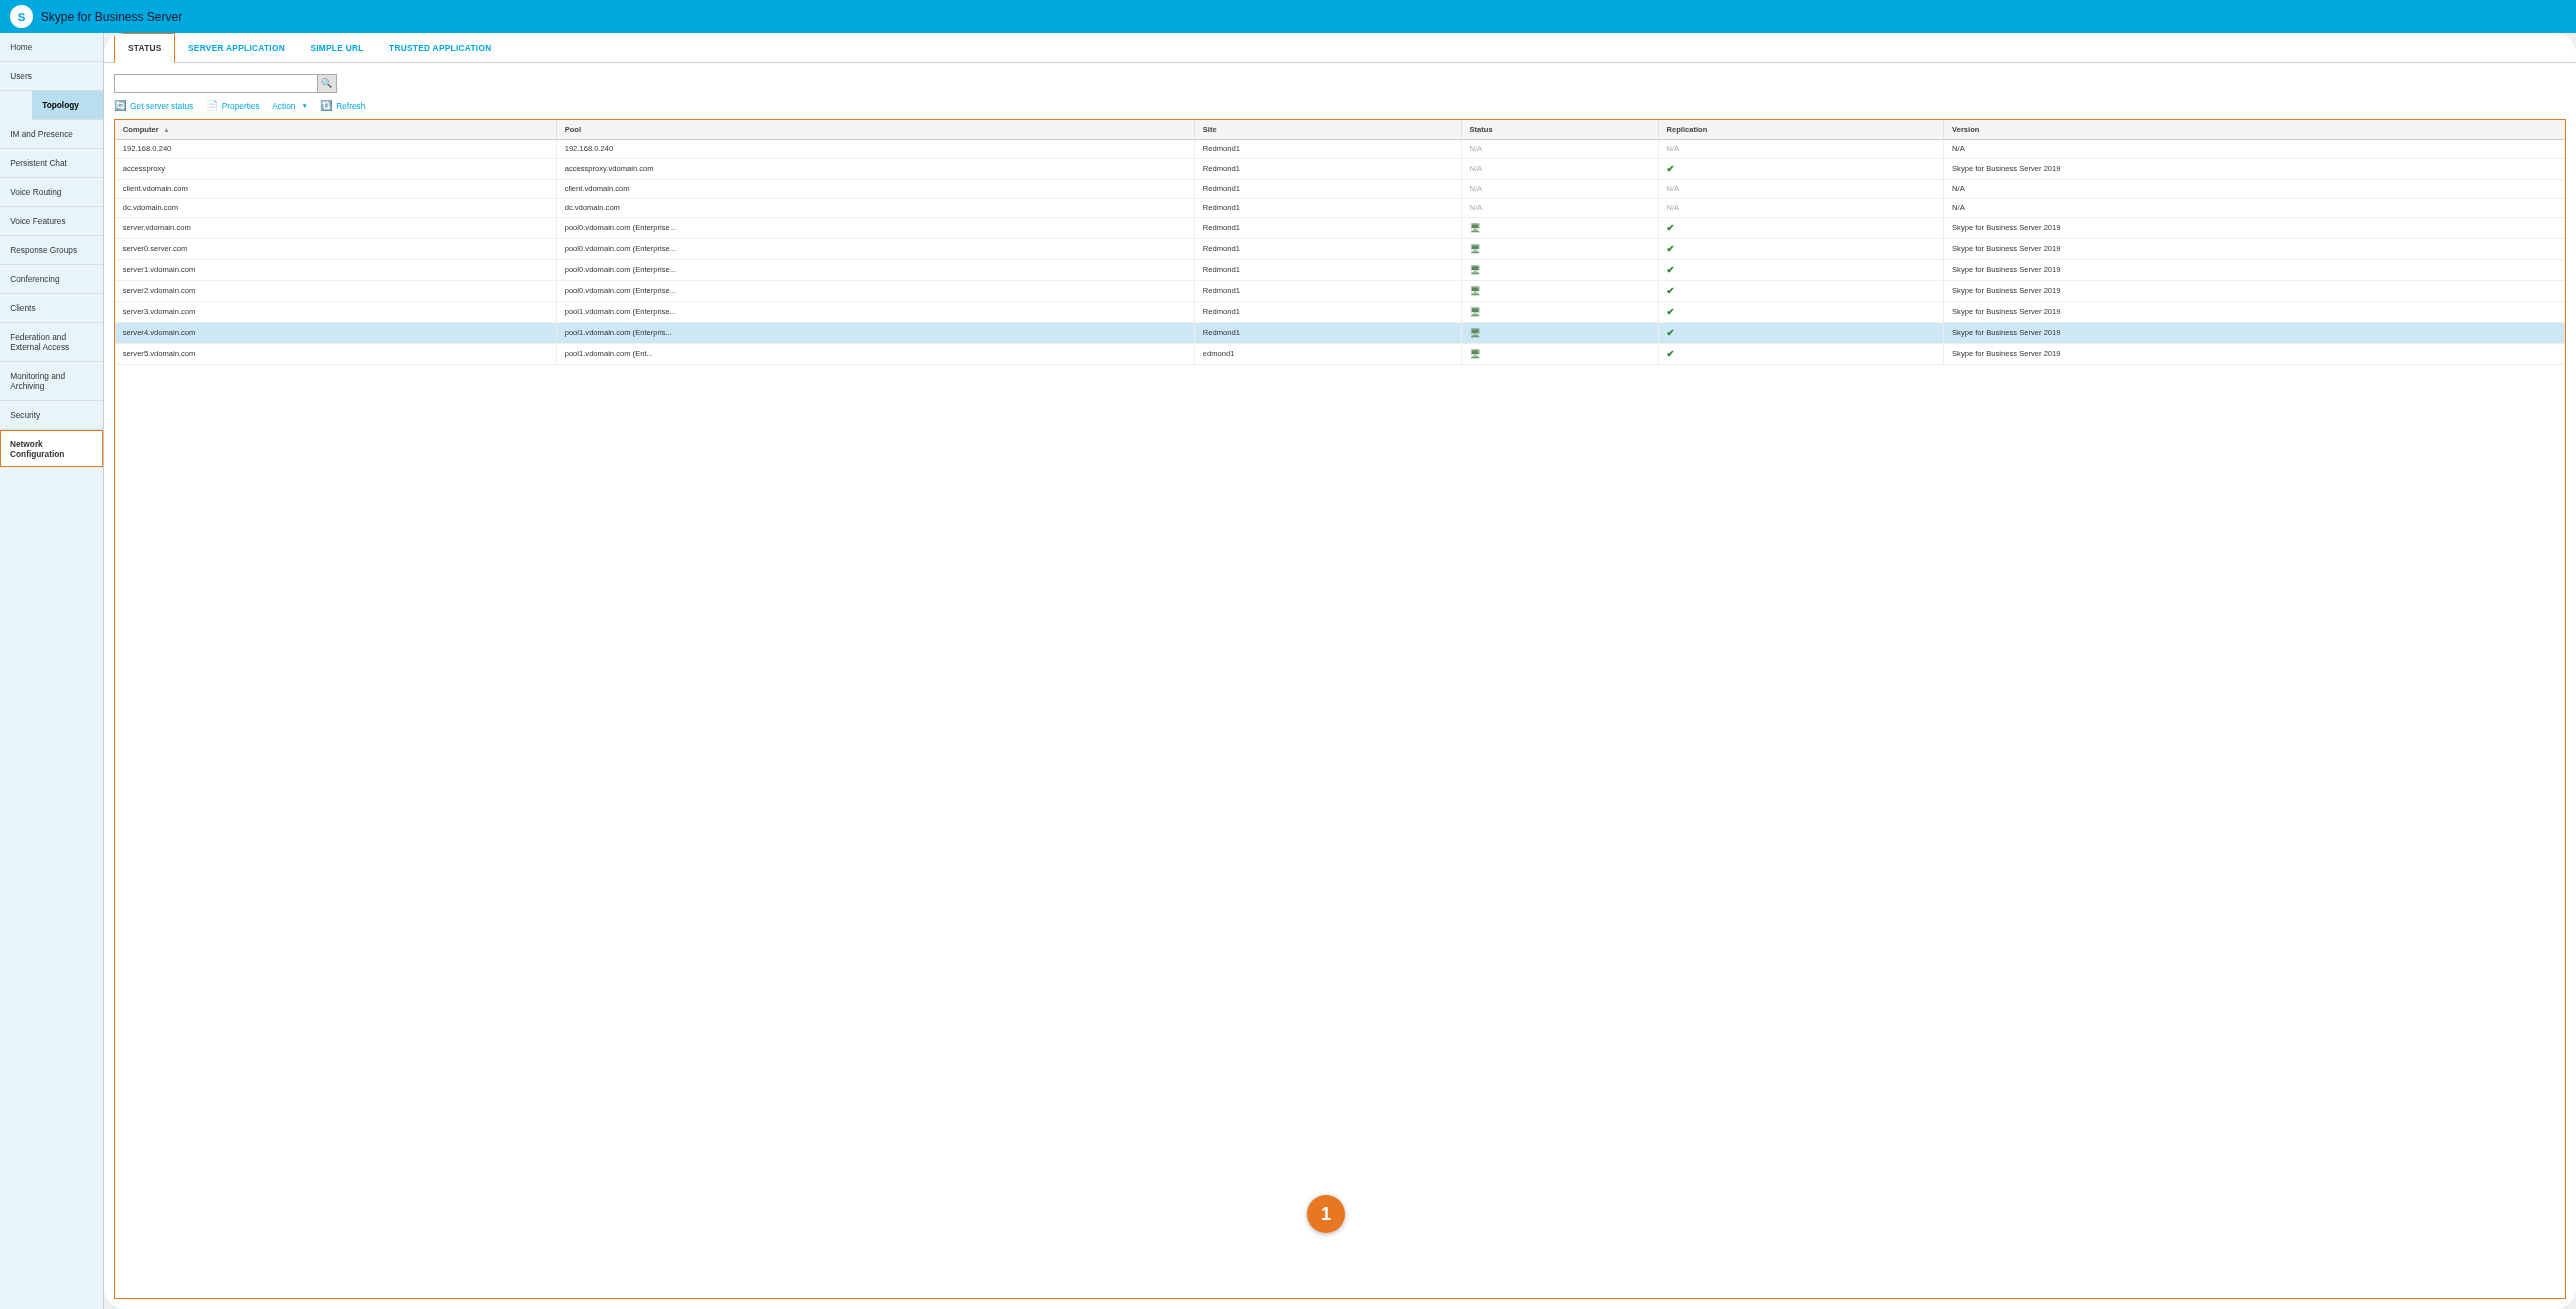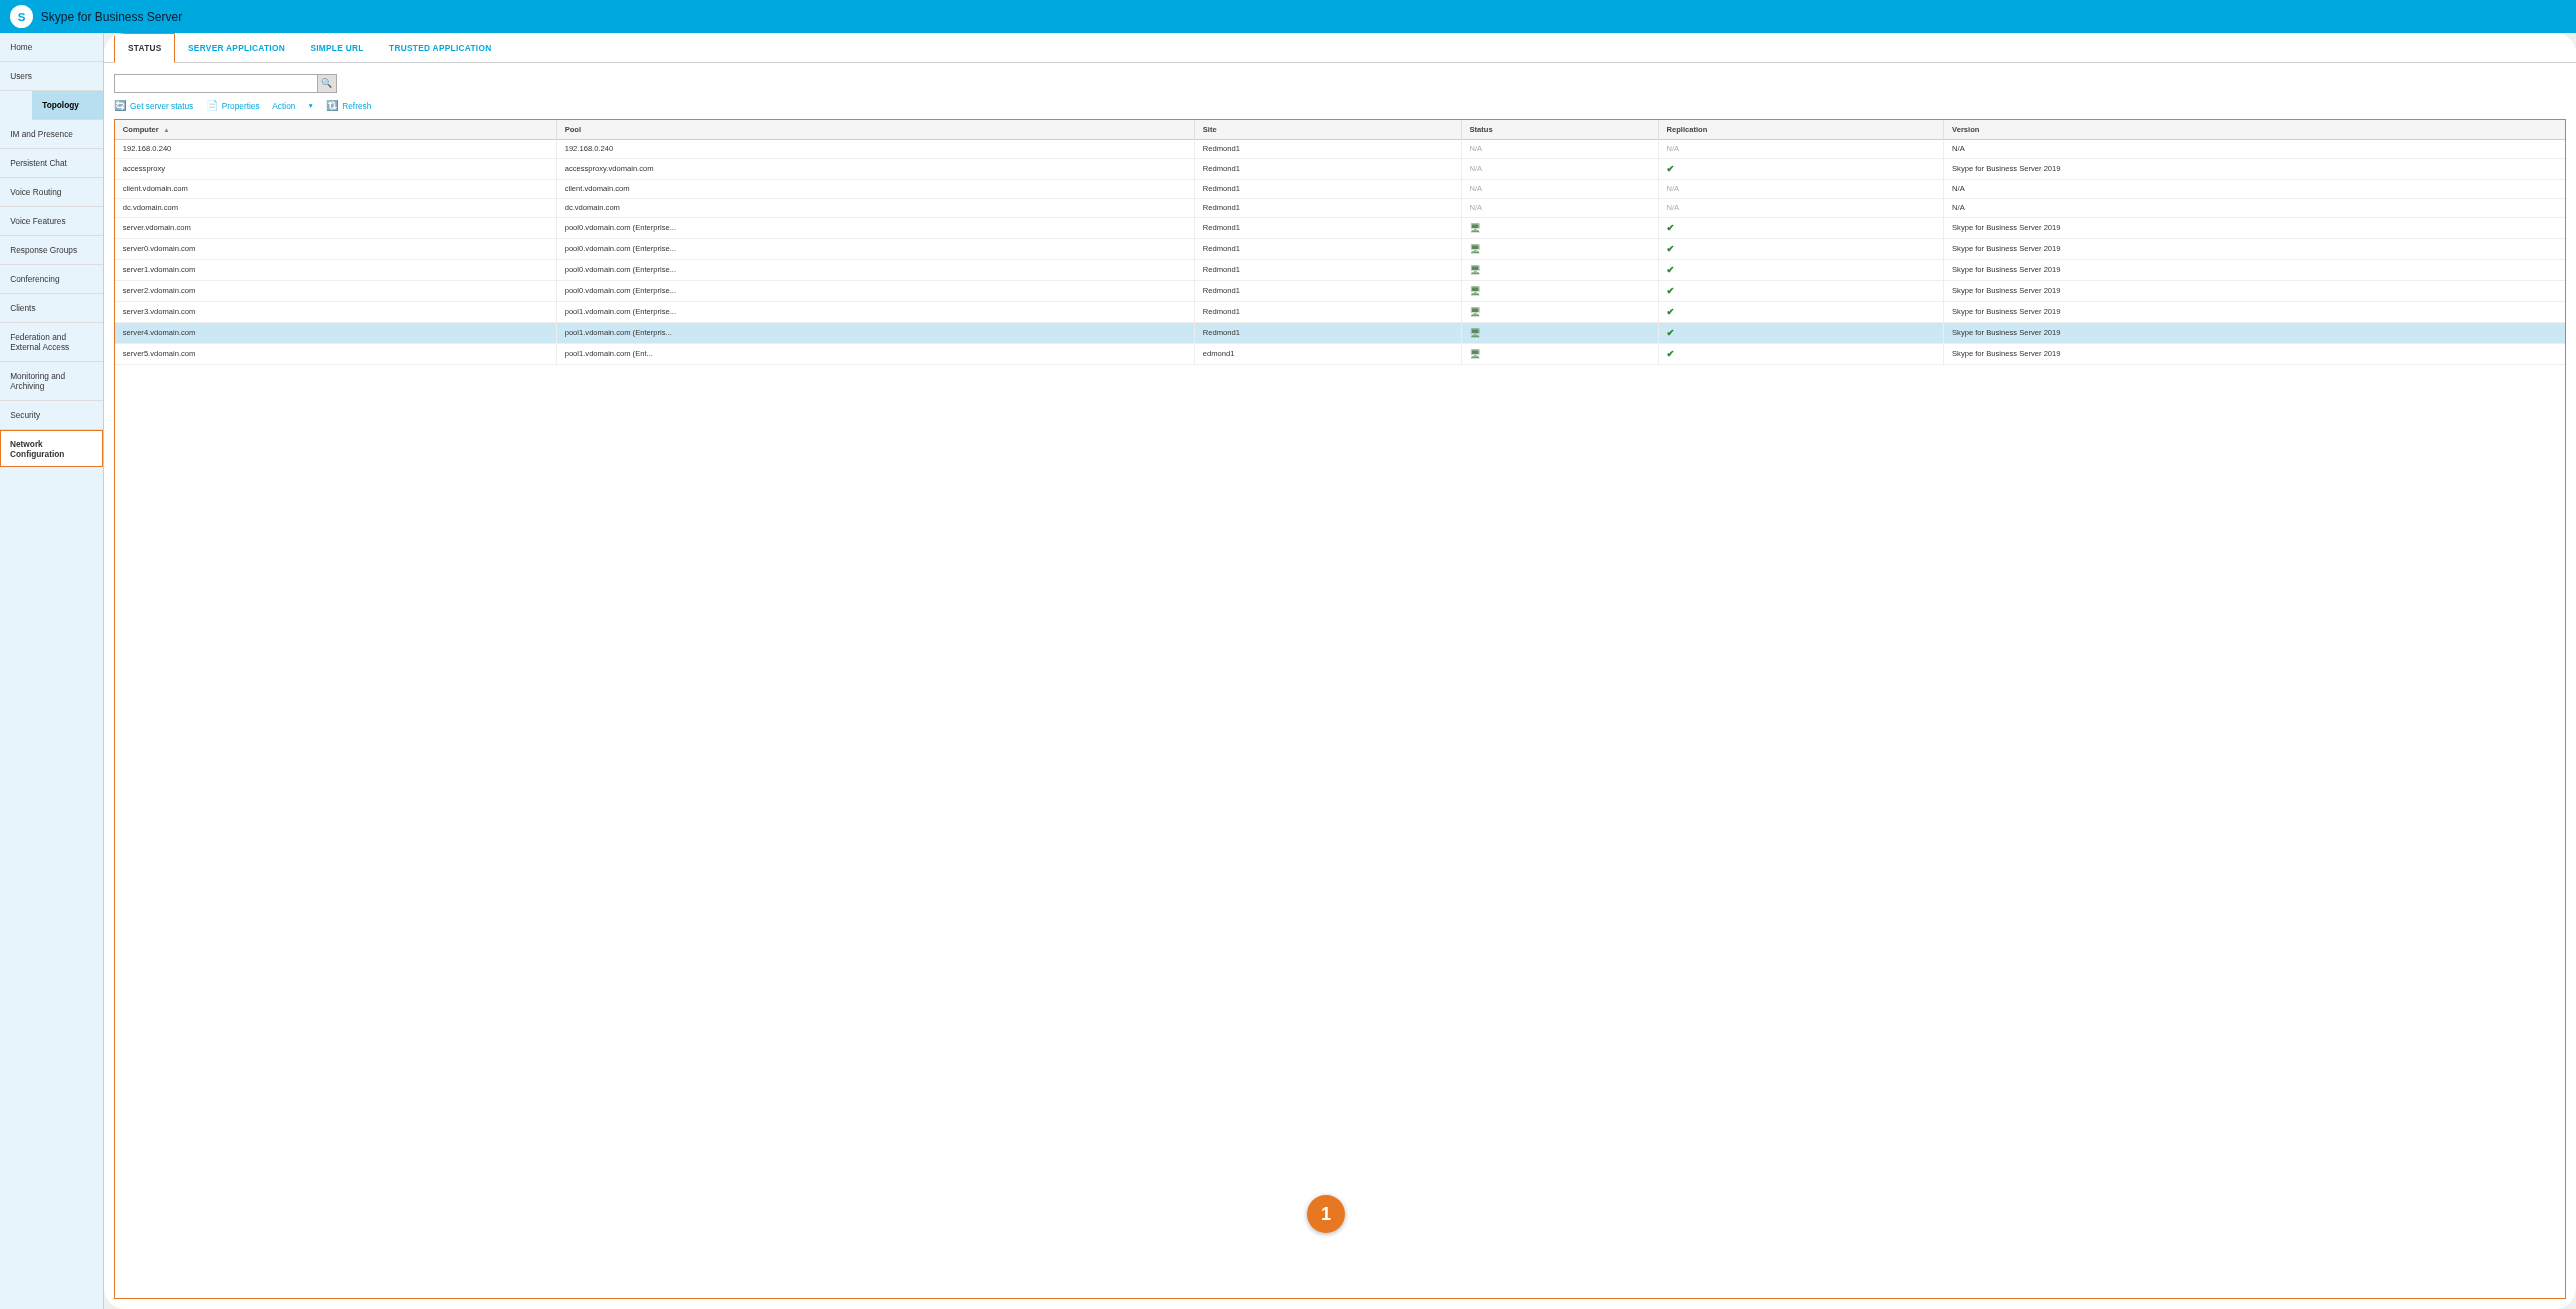--- a/index.html
+++ b/index.html
@@ -155,21 +155,21 @@
       font-size: 8.3px;
       text-decoration: none;
       background: none;
       border: none;
       padding: 0;
     }
     .toolbar-btn .icon { font-size: 10.2px; }
     .action-btn {
       display: flex;
       align-items: center;
-      gap: 12px;
+      gap: 6px;
       cursor: pointer;
       color: #00a8e0;
       font-size: 8.3px;
       background: none;
       border: none;
     }
     .action-btn .chevron { font-size: 6.4px; }
 
     
     .table-container {
@@ -345,21 +345,21 @@
   </tr>
               <tr>
     <td>server.vdomain.com</td>
     <td>pool0.vdomain.com (Enterprise...</td>
     <td>Redmond1</td>
     <td><span class="status-icon">🖥</span></td>
     <td><span class="status-check">✔</span></td>
     <td>Skype for Business Server 2019</td>
   </tr>
               <tr>
-    <td>server0.vdomain.com</td>
+    <td>server0.server.com</td>
     <td>pool0.vdomain.com (Enterprise...</td>
     <td>Redmond1</td>
     <td><span class="status-icon">🖥</span></td>
     <td><span class="status-check">✔</span></td>
     <td>Skype for Business Server 2019</td>
   </tr>
               <tr>
     <td>server1.vdomain.com</td>
     <td>pool0.vdomain.com (Enterprise...</td>
     <td>Redmond1</td>

